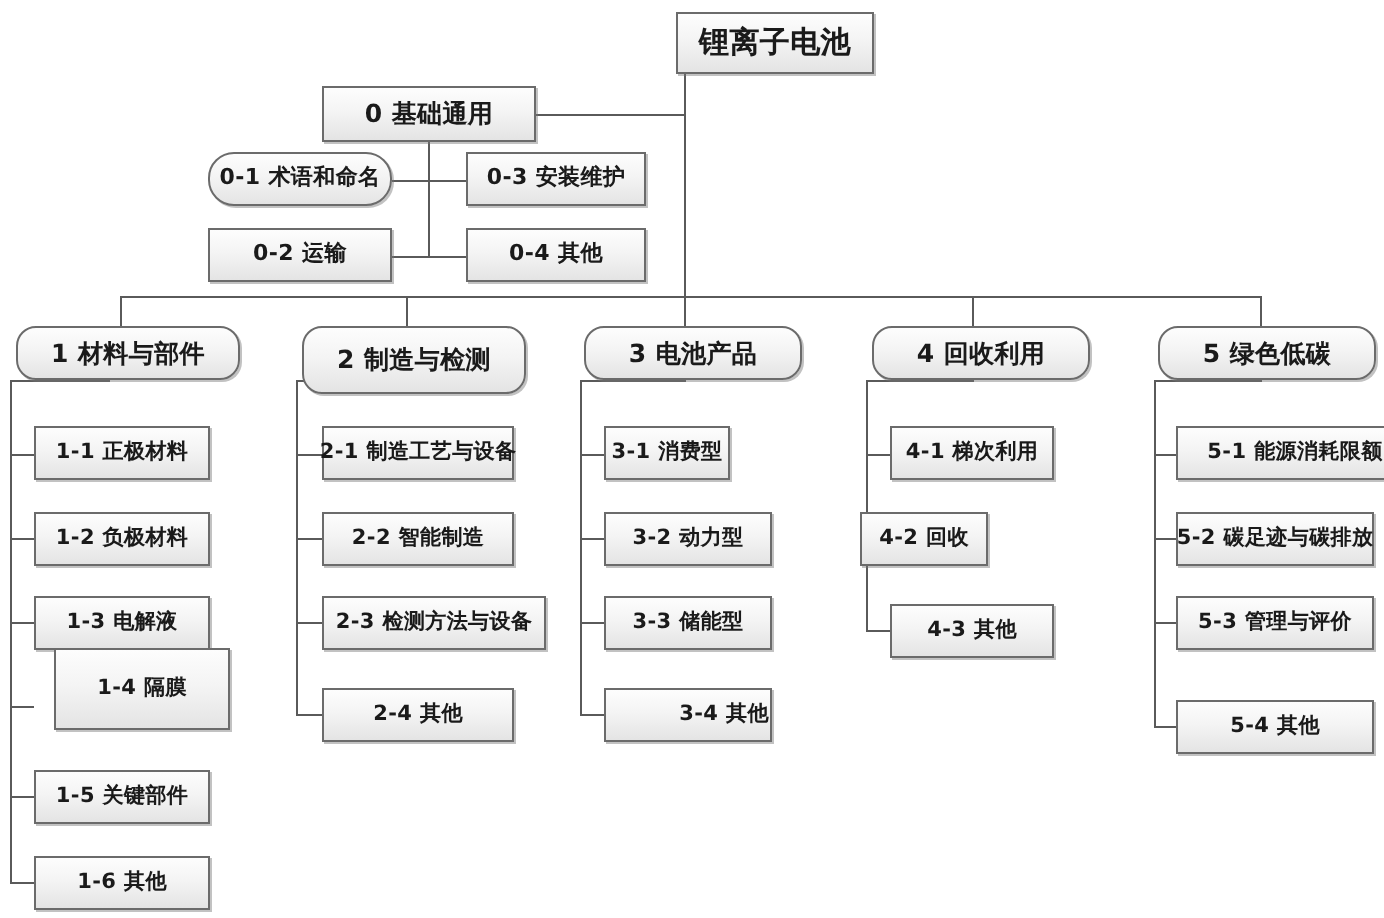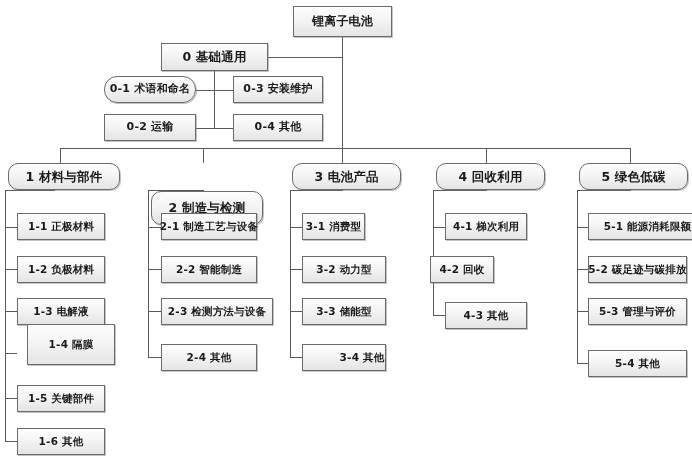--- a/index.html
+++ b/index.html
@@ -33,21 +33,21 @@
     align-items:center;
     justify-content:center;
     text-align:center;
     color:#1a1a1a;
     font-weight:bold;
     letter-spacing:.2px;
     line-height:1.1;
     white-space:nowrap;
     user-select:none;
   }
-  .node.root{font-size:12px;}
+  .node.root{font-size:15px;margin-left:45px;}
   .node.lvl0{font-size:12.5px;}
   .node.cat{font-size:12.5px;border-radius:10px;}
   .node.sub{font-size:11px;font-weight:bold;}
   .node.leaf{font-size:10.5px;font-weight:bold;}
 </style>
 </head>
 <body>
 
 <div id="diagram">
 
@@ -108,21 +108,21 @@
   <div class="node root" style="left:293px;top:6px;width:99px;height:31px;">锂离子电池</div>
 
   <div class="node lvl0" style="left:161px;top:43px;width:107px;height:28px;">0 基础通用</div>
 
   <div class="node sub" style="left:104px;top:76px;width:92px;height:27px;border-radius:13px;">0-1 术语和命名</div>
   <div class="node sub" style="left:104px;top:114px;width:92px;height:27px;">0-2 运输</div>
   <div class="node sub" style="left:233px;top:76px;width:90px;height:27px;">0-3 安装维护</div>
   <div class="node sub" style="left:233px;top:114px;width:90px;height:27px;">0-4 其他</div>
 
   <div class="node cat" style="left:8px;top:163px;width:112px;height:27px;">1 材料与部件</div>
-  <div class="node cat" style="left:151px;top:163px;width:112px;height:34px;margin-top:28px;">2 制造与检测</div>
+  <div class="node cat" style="left:151px;top:163px;width:112px;height:34px;">2 制造与检测</div>
   <div class="node cat" style="left:292px;top:163px;width:109px;height:27px;">3 电池产品</div>
   <div class="node cat" style="left:436px;top:163px;width:109px;height:27px;">4 回收利用</div>
   <div class="node cat" style="left:579px;top:163px;width:109px;height:27px;">5 绿色低碳</div>
 
   <div class="node leaf" style="left:17px;top:213px;width:88px;height:27px;">1-1 正极材料</div>
   <div class="node leaf" style="left:17px;top:256px;width:88px;height:27px;">1-2 负极材料</div>
   <div class="node leaf" style="left:17px;top:298px;width:88px;height:27px;">1-3 电解液</div>
   <div class="node leaf" style="left:17px;top:324px;width:88px;height:41px;margin-left:10px;">1-4 隔膜</div>
   <div class="node leaf" style="left:17px;top:385px;width:88px;height:27px;">1-5 关键部件</div>
   <div class="node leaf" style="left:17px;top:428px;width:88px;height:27px;">1-6 其他</div>

